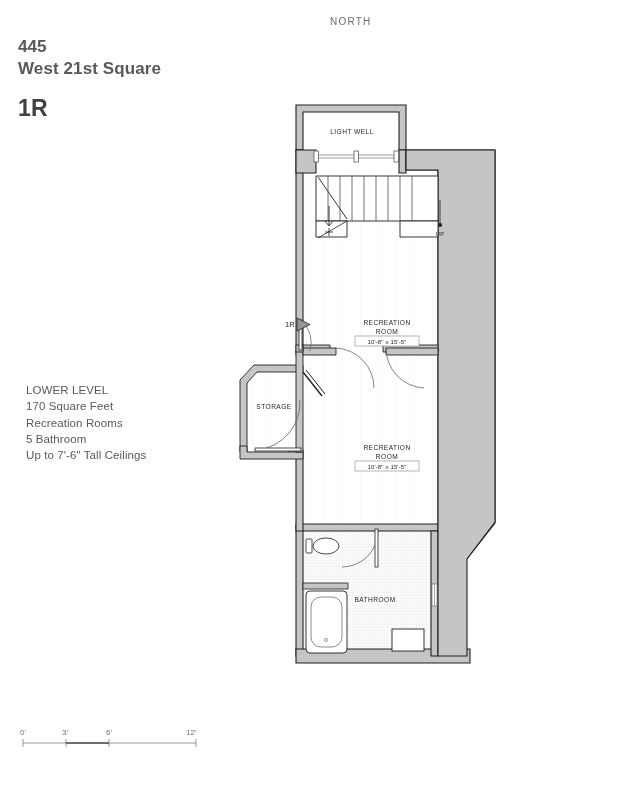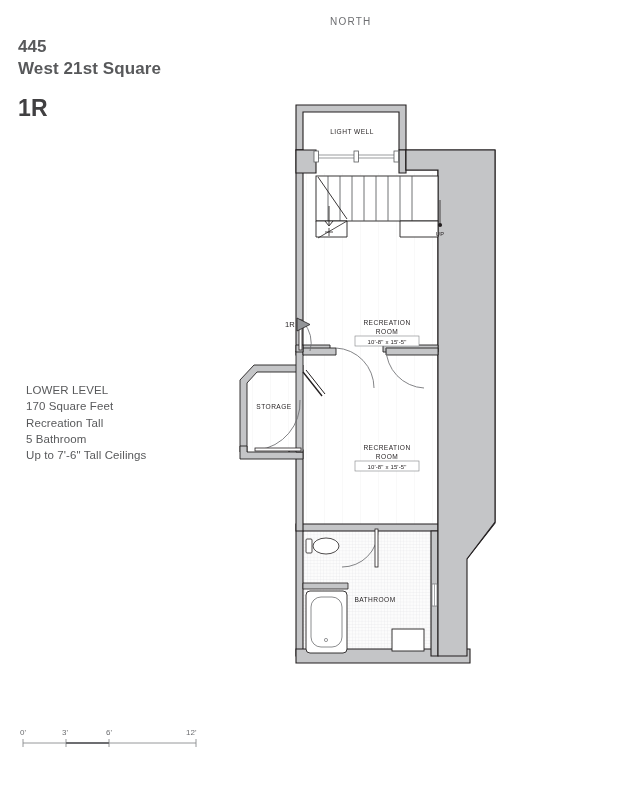--- a/index.html
+++ b/index.html
@@ -133,21 +133,21 @@
   <div class="addr-line">West 21st Square</div>
 </div>
 
 <div id="unit-block">
   <div class="unit-id">1R</div>
 </div>
 
 <div id="details-block">
   <div class="detail-line">LOWER LEVEL</div>
   <div class="detail-line">170 Square Feet</div>
-  <div class="detail-line">Recreation Tall</div>
+  <div class="detail-line">Recreation Rooms</div>
   <div class="detail-line">5 Bathroom</div>
   <div class="detail-line">Up to 7'-6" Tall Ceilings</div>
 </div>
 
 <div id="north-label">NORTH</div>
 
 <div id="scale-bar">
   <svg width="190" height="32" viewBox="0 0 190 32">
     <text x="2" y="9" class="scale-tick-text" font-family="Liberation Sans, sans-serif" font-size="8" fill="#6d6e71">0'</text>
     <text x="44" y="9" class="scale-tick-text" font-family="Liberation Sans, sans-serif" font-size="8" fill="#6d6e71">3'</text>

